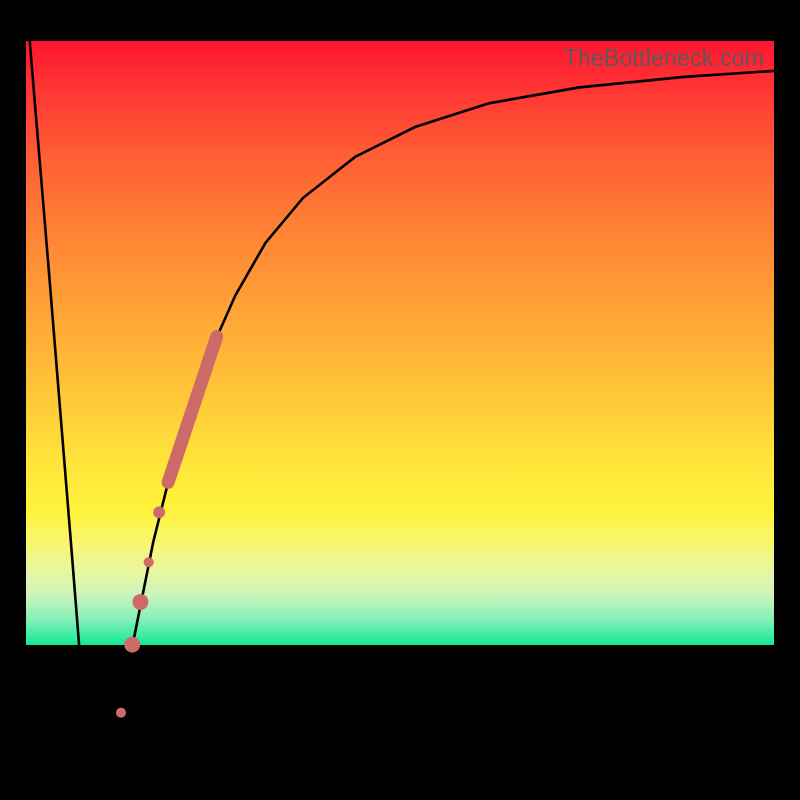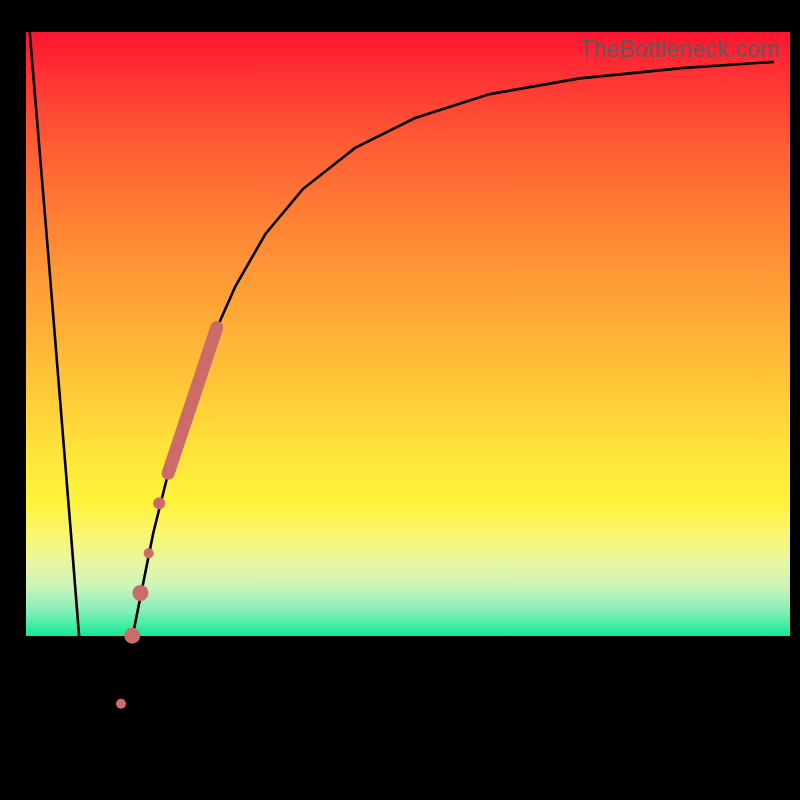--- a/index.html
+++ b/index.html
@@ -13,40 +13,39 @@
   }
   .frame {
     position: absolute;
     left: 0; top: 0;
     width: 800px; height: 800px;
     background: #000;
   }
   .plot {
     position: absolute;
     left: 26px;
-    top: 32px;
+    top: 41px;
     width: 748px;
     height: 604px;
     background: linear-gradient(
       to bottom,
       #ff1431 0%,
       #ff2e33 6%,
       #ff5a34 18%,
       #ff7e35 30%,
       #ffa236 44%,
       #ffc538 58%,
       #ffe53a 70%,
       #fff33c 78%,
       #f9f66f 83%,
       #e7f6a2 88%,
       #c8f4bb 92%,
       #7fefb7 96%,
       #11e996 100%
     );
-    padding-left: 16px;
   }
   .attrib {
     position: absolute;
     top: 4px;
     right: 10px;
     color: #5a5a5a;
     font-size: 23px;
     letter-spacing: 0.2px;
   }
   svg.curve {

